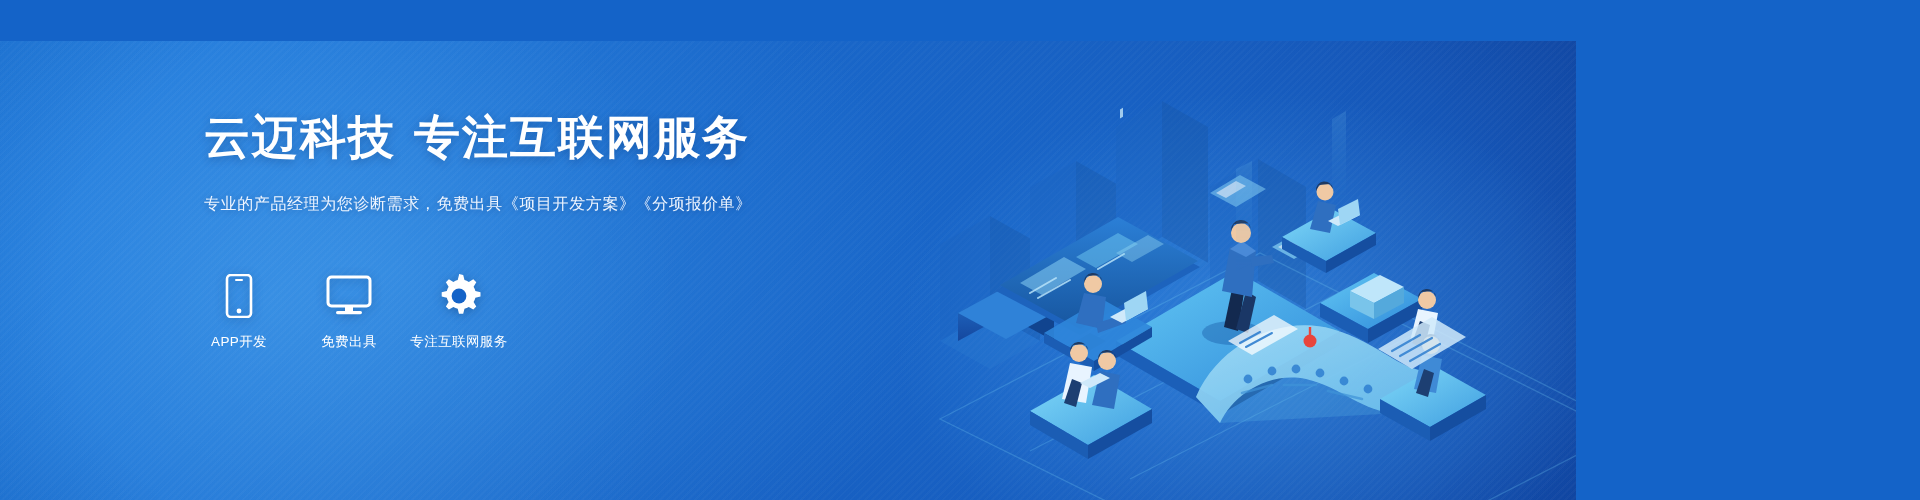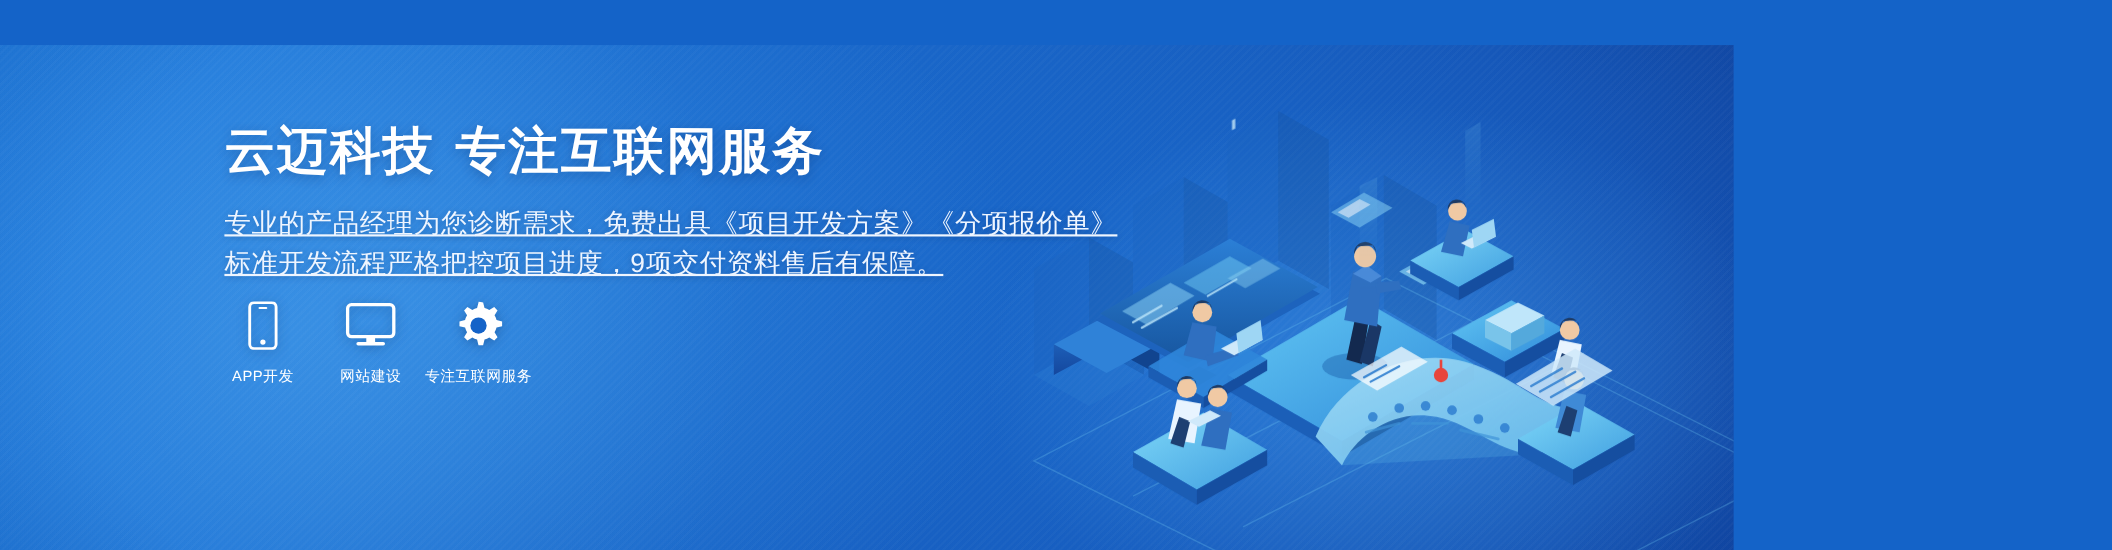--- a/index.html
+++ b/index.html
@@ -53,32 +53,31 @@
     letter-spacing:2px;
     line-height:1.22;
     white-space:nowrap;
     text-shadow:0 2px 10px rgba(0,28,80,0.28);
   }
   .headline .sp{ display:inline-block; width:18px; }
 
   .subline{
     margin-top:22px;
     color:#eef5ff;
-    font-size:24px;
+    font-size:16px;
     line-height:34px;
     letter-spacing:0.6px;
     white-space:nowrap;
     text-shadow:0 1px 6px rgba(0,25,70,0.25);
-    text-decoration:underline;
   }
 
   
   .services{
     position:absolute; left:200px; top:232px;
-    display:flex; align-items:center; gap:20px; z-index:6;
+    display:flex; align-items:center; gap:32px; z-index:6;
   }
   .service{
     display:flex; flex-direction:column; align-items:center; width:78px;
   }
   .svc-icon{
     height:46px; display:flex; align-items:center; justify-content:center;
     filter:drop-shadow(0 2px 5px rgba(0,30,80,0.30));
   }
   .svc-icon svg{ display:block; }
   .svc-label{
@@ -358,21 +357,20 @@
       </g>
     </svg>
   </div>
 
   <div class="copy">
     <div class="headline">
       <span>云迈科技</span><span class="sp"></span><span>专注互联网服务</span>
     </div>
 
     <div class="subline">专业的产品经理为您诊断需求，免费出具《项目开发方案》《分项报价单》</div>
-    <div class="subline" style="margin-top:2px">标准开发流程严格把控项目进度，9项交付资料售后有保障。</div>
   </div>
 
   <div class="services">
 
     <div class="service">
       <div class="svc-icon">
         <svg width="30" height="44" viewBox="0 0 30 44">
           <rect x="3" y="1" width="24" height="42" rx="4" fill="none" stroke="#ffffff" stroke-width="2.6"></rect>
           <rect x="11" y="5" width="8" height="2" rx="1" fill="#ffffff"></rect>
           <circle cx="15" cy="37" r="2.4" fill="#ffffff"></circle>
@@ -384,21 +382,21 @@
 
 
     <div class="service">
       <div class="svc-icon">
         <svg width="46" height="42" viewBox="0 0 46 42">
           <rect x="2" y="2" width="42" height="29" rx="3.5" fill="none" stroke="#ffffff" stroke-width="3"></rect>
           <rect x="19" y="31" width="8" height="5" fill="#ffffff"></rect>
           <rect x="10" y="36" width="26" height="3.2" rx="1.6" fill="#ffffff"></rect>
         </svg>
       </div>
-      <div class="svc-label">网站建设</div>
+      <div class="svc-label">免费出具</div>
     </div>
 
     <div class="service">
       <div class="svc-icon">
         <svg width="44" height="44" viewBox="0 0 44 44">
           <path d="M22 0 l4.2 1 l1.3 5.1 a16.5 16.5 0 0 1 4.3 1.8 l4.5 -2.7 l3 3 l-2.7 4.5 a16.5 16.5 0 0 1 1.8 4.3 l5.1 1.3 l0 4.2 l-5.1 1.3 a16.5 16.5 0 0 1 -1.8 4.3 l2.7 4.5 l-3 3 l-4.5 -2.7 a16.5 16.5 0 0 1 -4.3 1.8 l-1.3 5.1 l-4.2 0 l-1.3 -5.1 a16.5 16.5 0 0 1 -4.3 -1.8 l-4.5 2.7 l-3 -3 l2.7 -4.5 a16.5 16.5 0 0 1 -1.8 -4.3 l-5.1 -1.3 l0 -4.2 l5.1 -1.3 a16.5 16.5 0 0 1 1.8 -4.3 l-2.7 -4.5 l3 -3 l4.5 2.7 a16.5 16.5 0 0 1 4.3 -1.8 l1.3 -5.1 Z" fill="#ffffff"></path>
           <circle cx="22" cy="22" r="7.4" fill="#1463c8"></circle>
         </svg>
       </div>
       <div class="svc-label">专注互联网服务</div>

